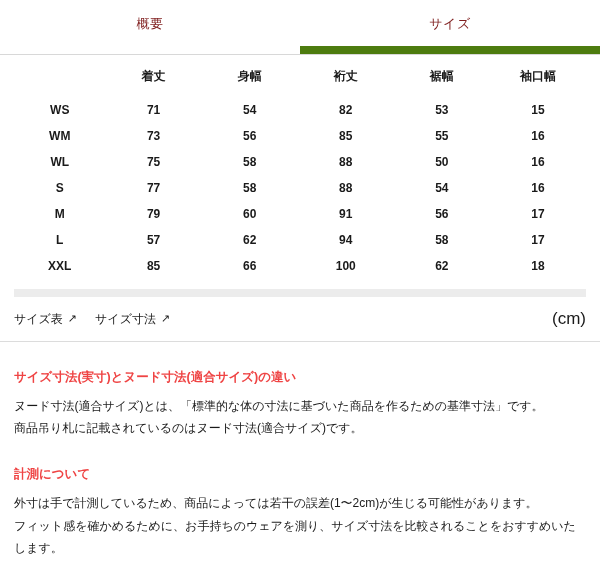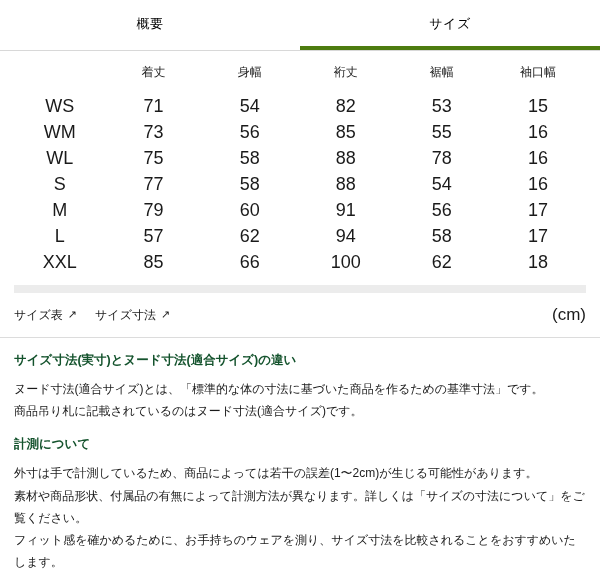--- a/index.html
+++ b/index.html
@@ -26,63 +26,63 @@
     display: flex;
     width: 100%;
     border-bottom: 1px solid #d8d8d8;
     box-sizing: border-box;
   }
   .tab {
     flex: 1 1 50%;
     text-align: center;
     font-size: 13px;
     padding: 15px 0 13px 0;
-    color: #000000;
+    color: #7f1d1d;
     letter-spacing: 0.5px;
     box-sizing: border-box;
     border-bottom: 1px solid transparent;
     background: #ffffff;
   }
   .tab.active {
-    border-bottom: 4px solid #4d7c0f;
+    border-bottom: 8px solid #4d7c0f;
     font-weight: normal;
   }
 
   
   .table-wrap {
     padding: 0 14px;
     box-sizing: border-box;
   }
   table.size-table {
     width: 100%;
     border-collapse: collapse;
     font-size: 12px;
     table-layout: fixed;
   }
   table.size-table th,
   table.size-table td {
     text-align: center;
     padding: 0;
     height: 26px;
-    font-weight: normal;
+    font-weight: bold;
     color: #1a1a1a;
   }
   table.size-table thead th {
     height: 42px;
     vertical-align: middle;
     font-size: 12px;
   }
   table.size-table thead th.corner {
     width: 16%;
   }
   table.size-table tbody td.rowhead {
     width: 16%;
   }
   table.size-table tbody tr td {
-    font-size: 18px;
+    font-size: 12px;
   }
 
   .table-bottom-rule {
     margin: 10px 14px 0 14px;
     height: 8px;
     background: #ececec;
   }
 
   
   .links-row {
@@ -121,22 +121,22 @@
   }
 
   
   .content {
     padding: 14px 14px 0 14px;
     box-sizing: border-box;
   }
   .sec-title {
     font-size: 12.5px;
     font-weight: bold;
-    margin: 0 0 9px 0;
-    color: #14532d;
+    margin: 13px 0 9px 0;
+    color: #ef4444;
   }
   .para {
     font-size: 12px;
     line-height: 1.85;
     margin: 0;
     color: #1a1a1a;
   }
   .section-gap {
     height: 14px;
   }
@@ -182,21 +182,21 @@
           <td>56</td>
           <td>85</td>
           <td>55</td>
           <td>16</td>
         </tr>
         <tr>
           <td class="rowhead">WL</td>
           <td>75</td>
           <td>58</td>
           <td>88</td>
-          <td>78</td>
+          <td>50</td>
           <td>16</td>
         </tr>
         <tr>
           <td class="rowhead">S</td>
           <td>77</td>
           <td>58</td>
           <td>88</td>
           <td>54</td>
           <td>16</td>
         </tr>
@@ -246,17 +246,16 @@
 
   <div class="content">
     <h3 class="sec-title">サイズ寸法(実寸)とヌード寸法(適合サイズ)の違い</h3>
     <p class="para">ヌード寸法(適合サイズ)とは、「標準的な体の寸法に基づいた商品を作るための基準寸法」です。</p>
     <p class="para">商品吊り札に記載されているのはヌード寸法(適合サイズ)です。</p>
 
     <div class="section-gap"></div>
 
     <h3 class="sec-title">計測について</h3>
     <p class="para">外寸は手で計測しているため、商品によっては若干の誤差(1〜2cm)が生じる可能性があります。</p>
-    <p class="para">素材や商品形状、付属品の有無によって計測方法が異なります。詳しくは「サイズの寸法について」をご覧ください。</p>
     <p class="para">フィット感を確かめるために、お手持ちのウェアを測り、サイズ寸法を比較されることをおすすめいたします。</p>
   </div>
 
 </div>
 
 </body></html>

